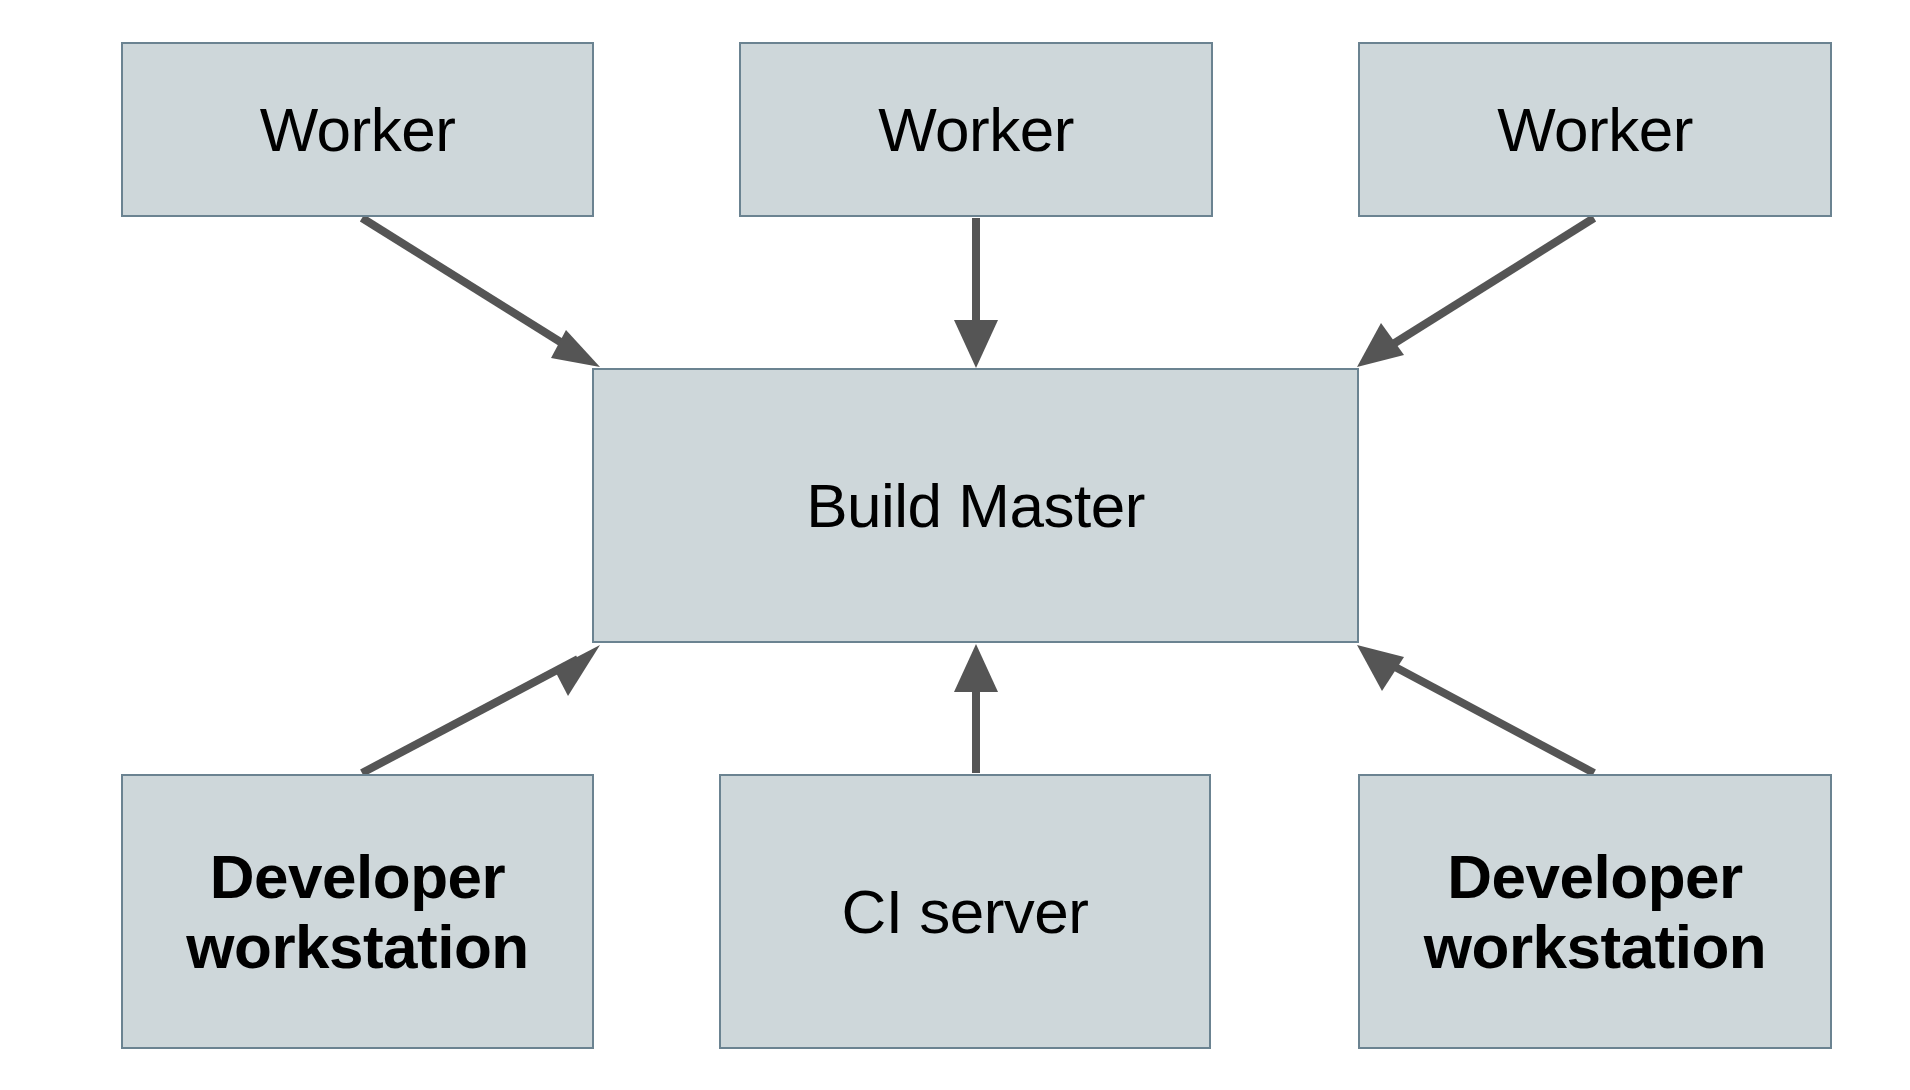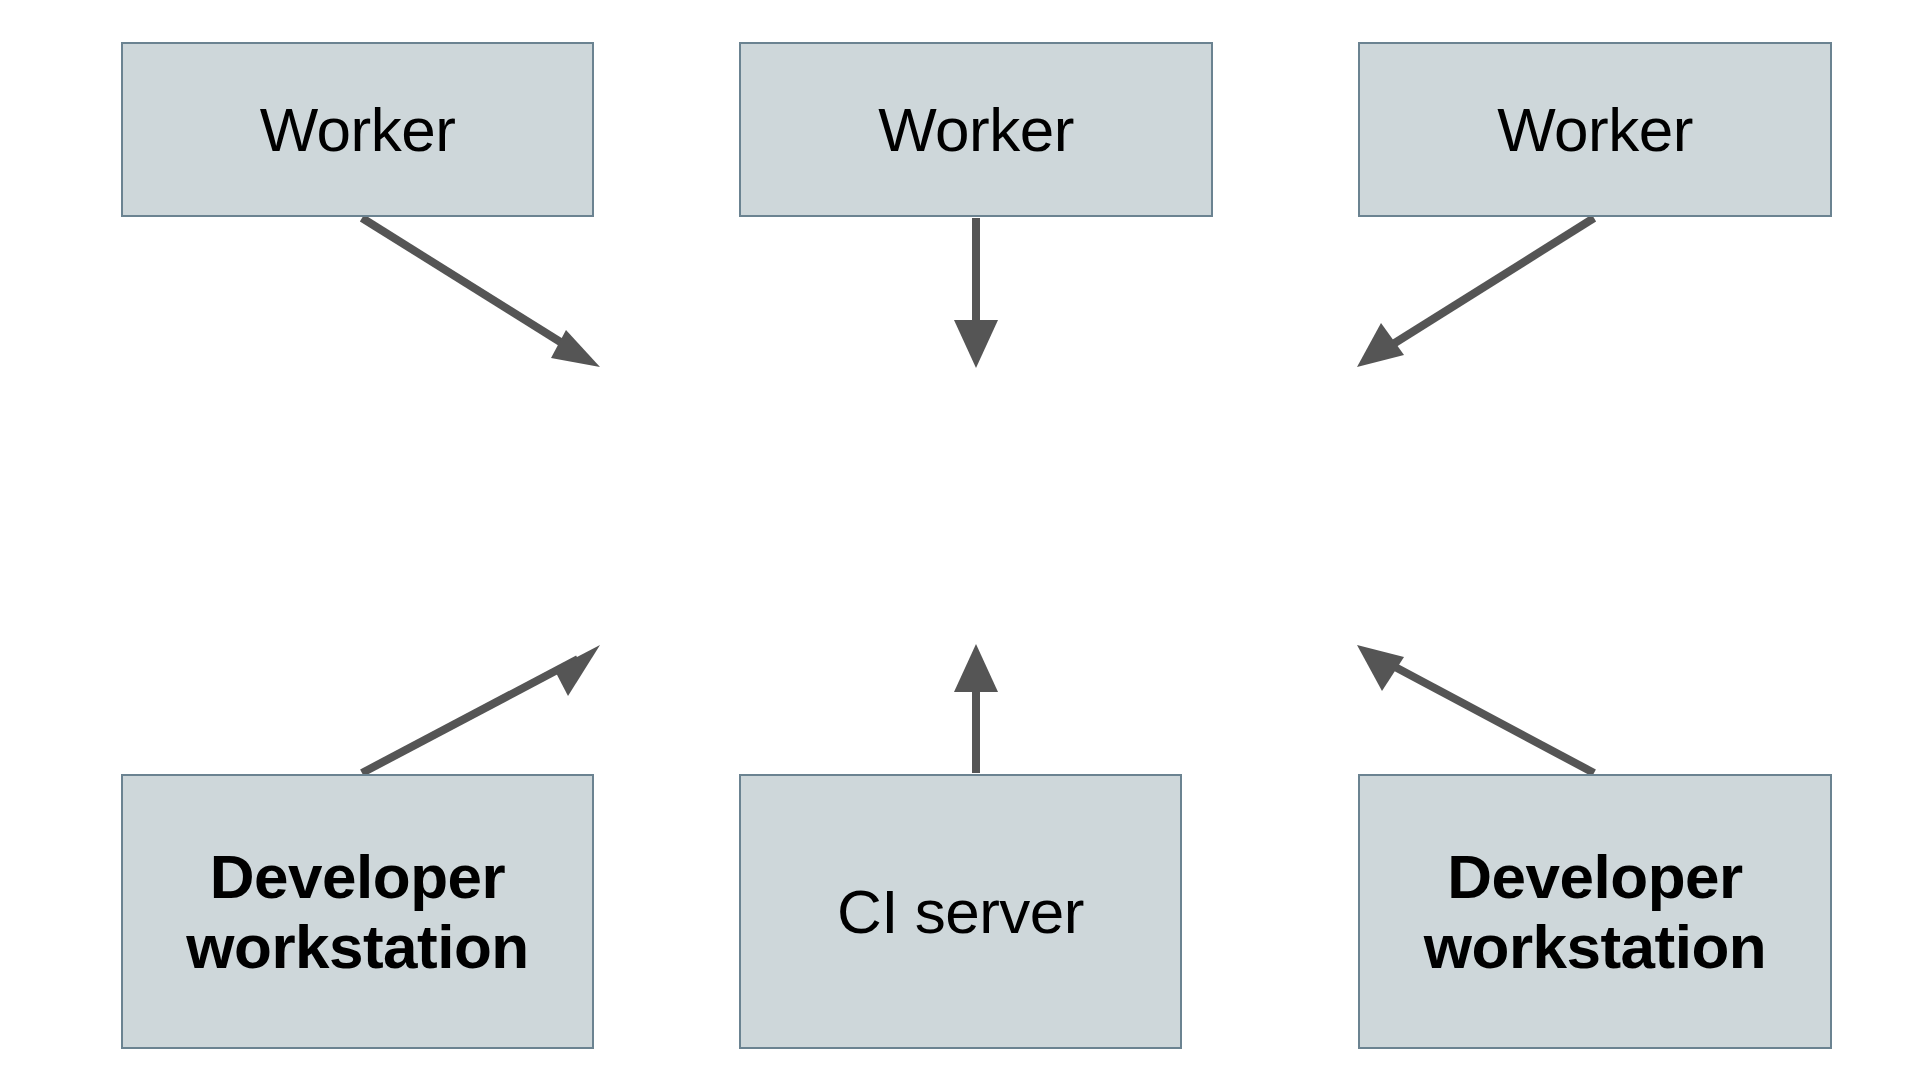--- a/index.html
+++ b/index.html
@@ -97,27 +97,30 @@
   </div>
 
   <div class="node node-worker" style="left:739px; top:42px; width:474px; height:175px;">
     <span class="node-label">Worker</span>
   </div>
 
   <div class="node node-worker" style="left:1358px; top:42px; width:474px; height:175px;">
     <span class="node-label">Worker</span>
   </div>
 
+  <div class="node node-master" style="left:592px; top:368px; width:767px; height:275px;">
+    <span class="node-label">Build Master</span>
+  </div>
 
   <div class="node node-dev" style="left:121px; top:774px; width:473px; height:275px;">
     <span class="node-label">Developer
 workstation</span>
   </div>
 
-  <div class="node node-ci" style="left:739px; top:774px; width:443px; height:275px;">
+  <div class="node node-ci" style="left:719px; top:774px; width:492px; height:275px;">
     <span class="node-label">CI server</span>
   </div>
 
   <div class="node node-dev" style="left:1358px; top:774px; width:474px; height:275px;">
     <span class="node-label">Developer
 workstation</span>
   </div>
 
 </div>
 

